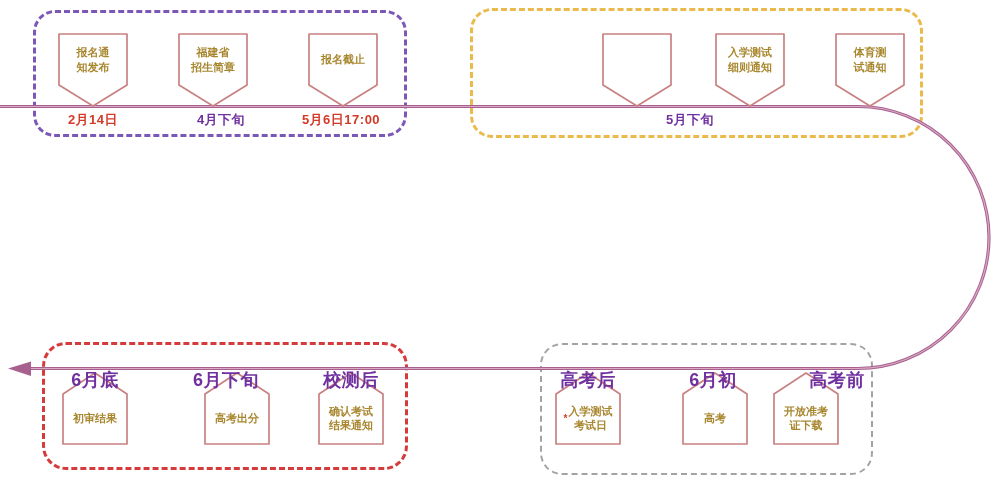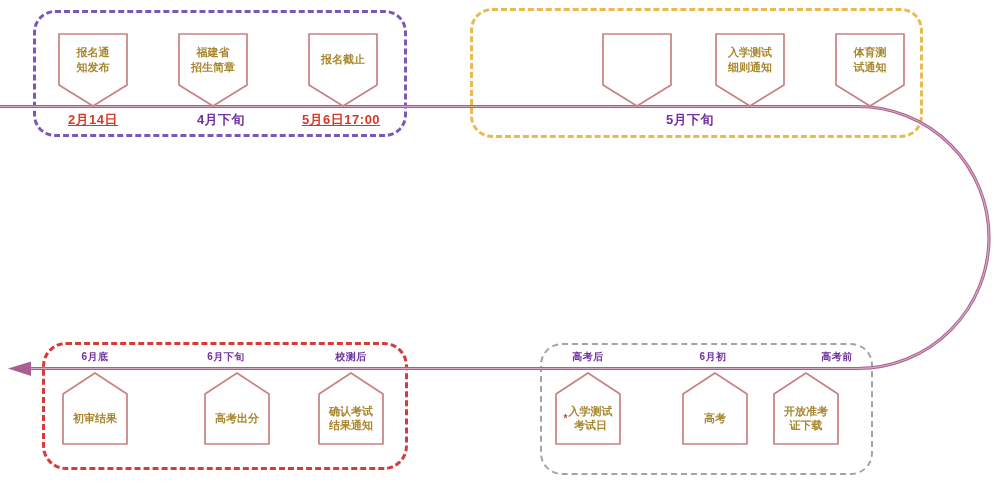--- a/index.html
+++ b/index.html
@@ -40,22 +40,22 @@
   .banner.down .banner-text { top: 3px; height: 47px; }
   .banner.up   .banner-text { top: 22px; bottom: 3px; }
   .asterisk { color: var(--date_red); font-size: 10px; vertical-align: 2px; margin-right: 1px; }
 
   
   .stage-label {
     position: absolute; width: 120px; text-align: center;
     font-weight: bold; letter-spacing: 0.5px;
   }
   .stage-label.top-row { top: 111px; font-size: 13px; }
-  .stage-label.bottom-row { top: 350px; font-size: 10px; }
-  .red-text { color: var(--date_red); text-decoration: underline; }
+  .stage-label.bottom-row { top: 368px; font-size: 18px; }
+  .red-text { color: var(--date_red); }
   .purple-text { color: var(--date_purple); }
 </style>
 </head>
 <body>
 
 <div class="canvas">
 
   <div class="dashed-box box-purple" style="left:33px; top:10px; width:374px; height:127px"></div>
   <div class="dashed-box box-yellow" style="left:470px; top:8px; width:453px; height:130px"></div>
   <div class="dashed-box box-red" style="left:42px; top:342px; width:366px; height:128px"></div>

